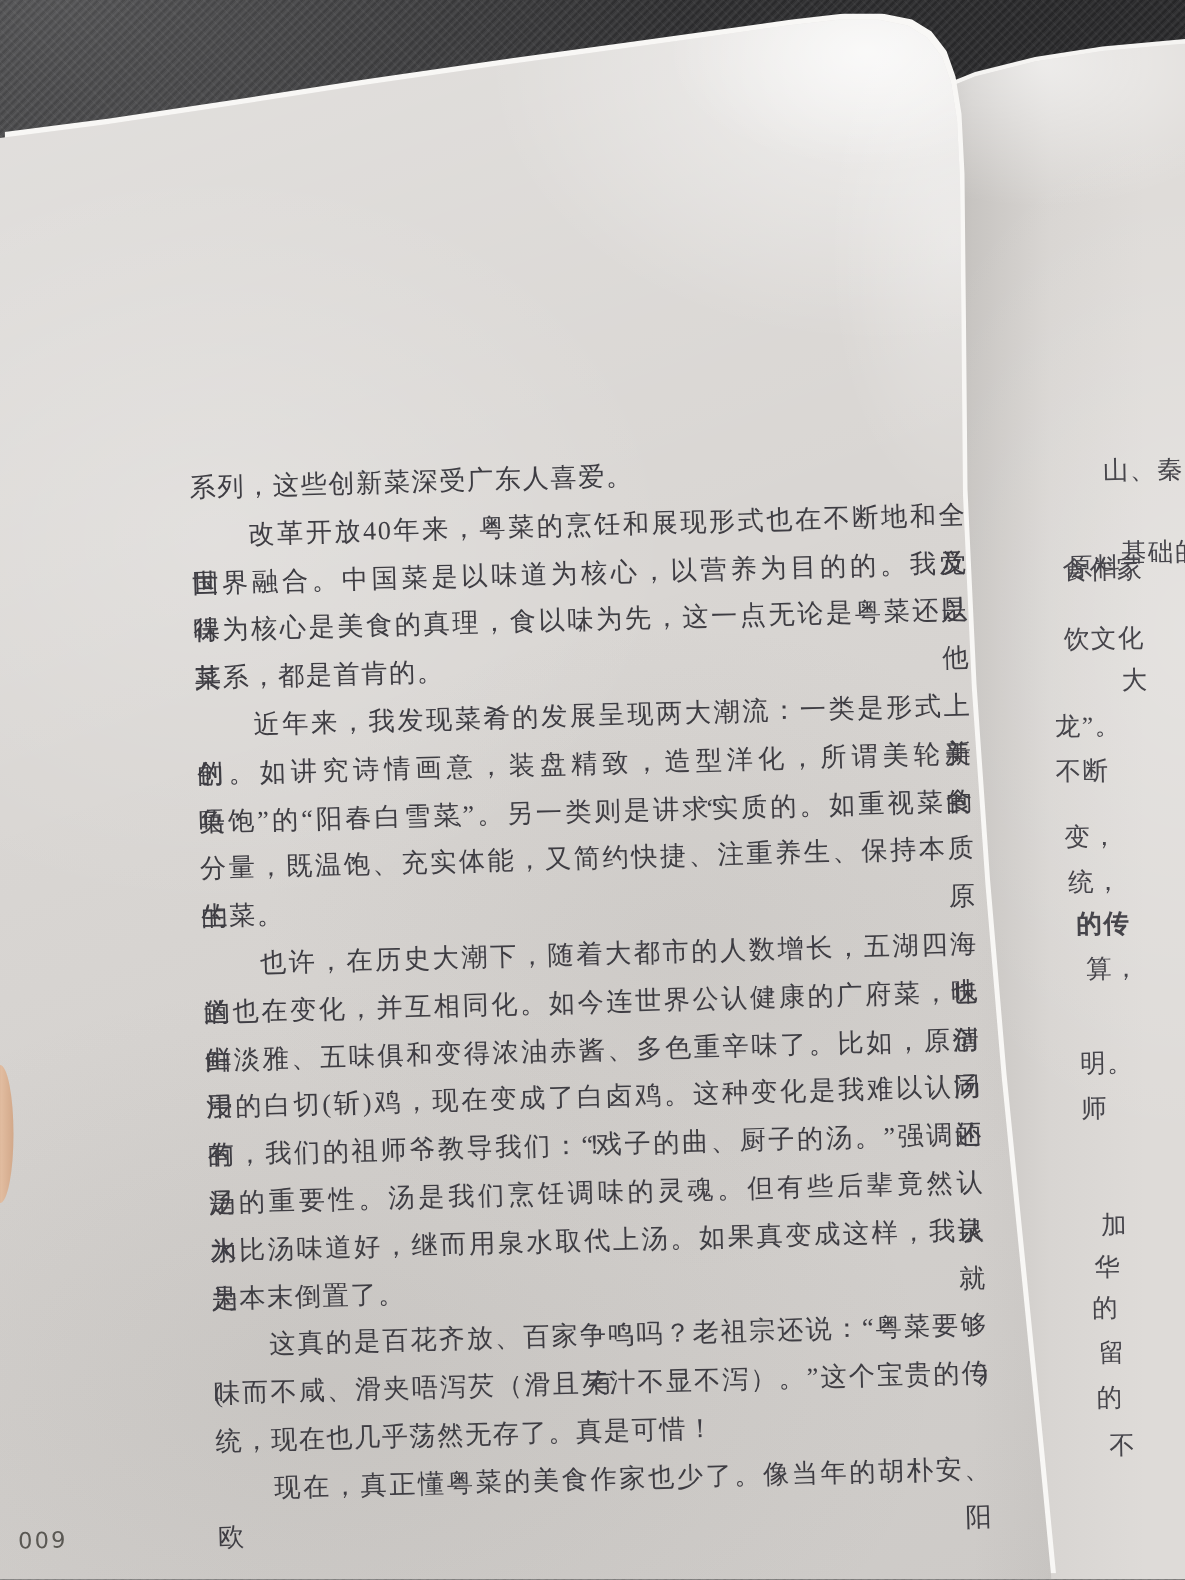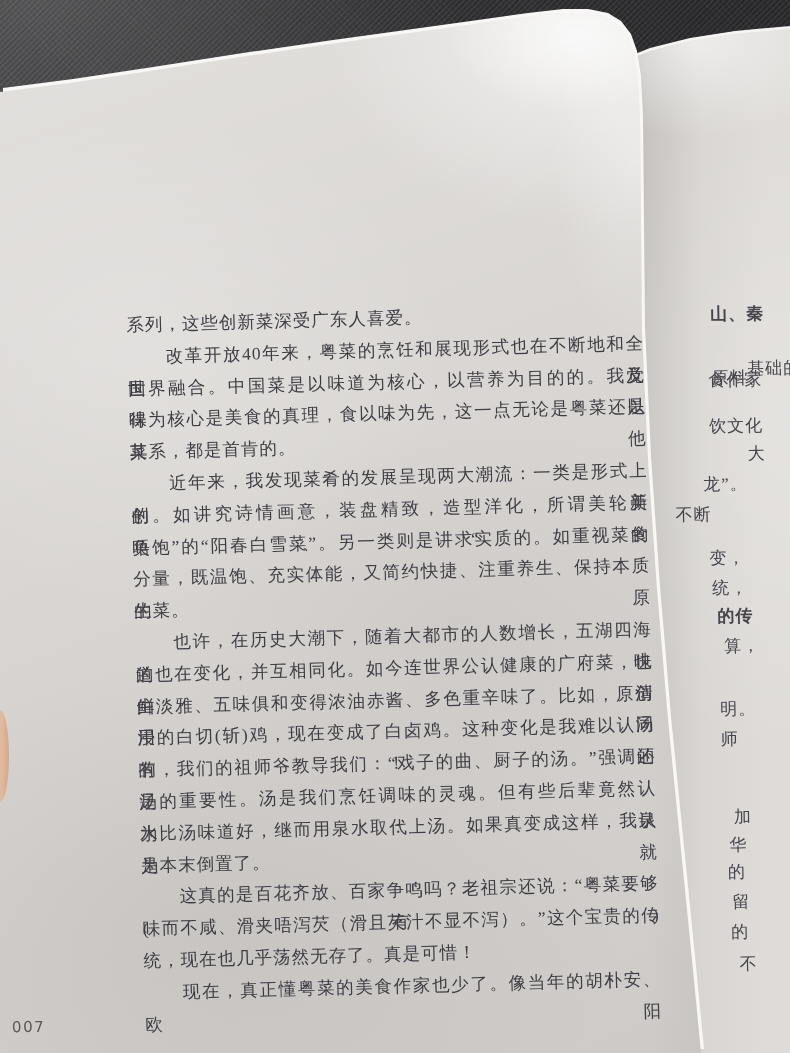--- a/index.html
+++ b/index.html
@@ -80,28 +80,28 @@
 </style>
 </head>
 <body>
 
 <div class="scene">
 
   <div class="right-shape right-under"></div>
 
   <div class="right-shape right-page">
     <div class="facing-text" id="facing-lines">
-        <span class="fline" style="left: 710px; top: 303px; font-weight: bold;">山、秦</span>
+        <span class="fline" style="left: 735px; top: 303px;">山、秦</span>
         <span class="fline" style="left: 707px; top: 331px; margin-top: 38px;">食作家</span>
         <span class="fline" style="left: 746px; top: 358px;">基础的</span>
         <span class="fline" style="left: 710px; top: 367px;">原料、</span>
         <span class="fline" style="left: 707px; top: 415px;">饮文化</span>
         <span class="fline" style="left: 745px; top: 443px;">大</span>
         <span class="fline" style="left: 700px; top: 473px;">龙”。</span>
-        <span class="fline" style="left: 672px; top: 503px;">不断</span>
+        <span class="fline" style="left: 700px; top: 503px;">不断</span>
         <span class="fline" style="left: 705px; top: 547px;">变，</span>
         <span class="fline" style="left: 707px; top: 577px;">统，</span>
         <span class="fline" style="left: 712px; top: 605px; font-weight: bold;">的传</span>
         <span class="fline" style="left: 718px; top: 635px;">算，</span>
         <span class="fline" style="left: 713px; top: 698px;">明。</span>
         <span class="fline" style="left: 713px; top: 728px;">师</span>
         <span class="fline" style="left: 725px; top: 806px;">加</span>
         <span class="fline" style="left: 720px; top: 834px;">华</span>
         <span class="fline" style="left: 718px; top: 861px;">的</span>
         <span class="fline" style="left: 722px; top: 891px;">留</span>
@@ -131,18 +131,18 @@
         <div class="tline">浸的白切(斩)鸡，现在变成了白卤鸡。这种变化是我难以认同的！还</div>
         <div class="tline">有，我们的祖师爷教导我们：“戏子的曲、厨子的汤。”强调的是</div>
         <div class="tline">汤的重要性。汤是我们烹饪调味的灵魂。但有些后辈竟然认为：泉</div>
         <div class="tline">水比汤味道好，继而用泉水取代上汤。如果真变成这样，我认为就</div>
         <div class="tline endl">是本末倒置了。</div>
         <div class="tline">　　这真的是百花齐放、百家争鸣吗？老祖宗还说：“粤菜要够(有)</div>
         <div class="tline">味而不咸、滑夹唔泻芡（滑且芡汁不显不泻）。”这个宝贵的传</div>
         <div class="tline endl">统，现在也几乎荡然无存了。真是可惜！</div>
         <div class="tline">　　现在，真正懂粤菜的美食作家也少了。像当年的胡朴安、欧阳</div>
       </div>
-    <div class="page-num">007</div>
+    <div class="page-num">009</div>
   </div>
 
   <div class="fingertip"></div>
 
 </div>
 
 </body></html>

